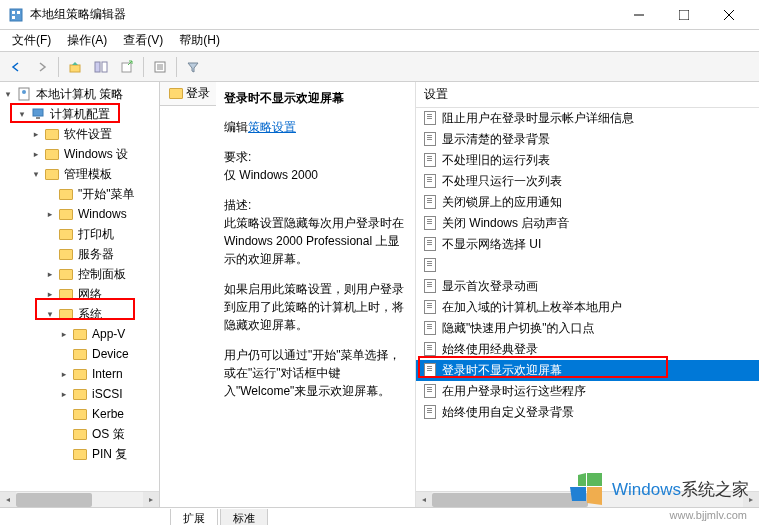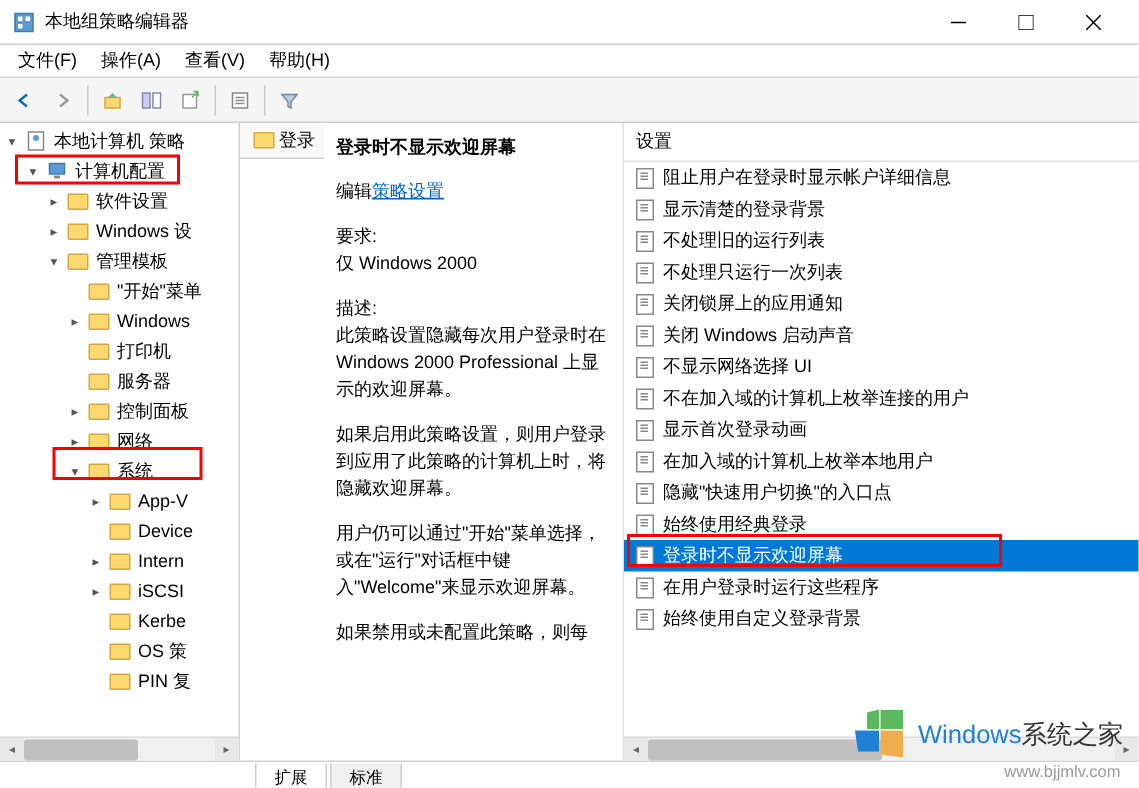--- a/index.html
+++ b/index.html
@@ -38,21 +38,21 @@
     .content-body { flex: 1; display: flex; overflow: hidden; }
     
     .desc-panel { width: 200px; padding: 8px; border-right: 1px solid #e0e0e0; overflow: auto; font-size: 12px; }
     .desc-title { font-weight: bold; margin-bottom: 12px; }
     .desc-link { color: #0066cc; text-decoration: underline; cursor: pointer; }
     .desc-section { margin-top: 12px; line-height: 1.5; }
     
     .settings-panel { flex: 1; overflow: auto; }
     .settings-header { padding: 4px 8px; border-bottom: 1px solid #e0e0e0; font-size: 12px; }
     .settings-list { }
-    .setting-item { display: flex; align-items: flex-end; padding: 2px 6px; height: 21px; cursor: pointer; }
+    .setting-item { display: flex; align-items: flex-start; padding: 2px 6px; height: 21px; cursor: pointer; }
     .setting-item.selected { background: #0078d7; color: #fff; }
     .setting-icon { width: 16px; height: 16px; margin-right: 4px; display: flex; align-items: center; justify-content: center; }
     .doc-icon { width: 12px; height: 14px; border: 1px solid #888; background: #fff; position: relative; }
     .doc-icon::before { content: ''; position: absolute; top: 2px; left: 2px; width: 5px; height: 1px; background: #888; box-shadow: 0 2px 0 #888, 0 4px 0 #888; }
     .highlight-red-2 { position: absolute; border: 2px solid #fc0000; pointer-events: none; }
     
     .tabs { height: 22px; display: flex; align-items: flex-end; border-top: 1px solid #d0d0d0; padding-left: 170px; }
     .tab { padding: 2px 12px; border: 1px solid #ccc; border-top: none; background: #f0f0f0; cursor: pointer; margin-right: 2px; font-size: 11px; }
     .tab.active { background: #fff; }
     
@@ -324,21 +324,20 @@
         <div class="desc-section">
           <div>要求:</div>
           <div>仅 Windows 2000</div>
         </div>
         <div class="desc-section">
           <div>描述:</div>
           <div>此策略设置隐藏每次用户登录时在 Windows 2000 Professional 上显示的欢迎屏幕。</div>
         </div>
         <div class="desc-section">如果启用此策略设置，则用户登录到应用了此策略的计算机上时，将隐藏欢迎屏幕。</div>
         <div class="desc-section">用户仍可以通过"开始"菜单选择，或在"运行"对话框中键入"Welcome"来显示欢迎屏幕。</div>
-        <div class="desc-section">如果禁用或未配置此策略，则每</div>
       </div>
       <div class="settings-panel" style="position:relative;">
         <div class="settings-header">设置</div>
         <div class="settings-list" id="settings-list">
             <div class="setting-item">
               <span class="setting-icon">
                 <div class="doc-icon"></div>
               </span>
               <span>阻止用户在登录时显示帐户详细信息</span>
             </div>
@@ -375,21 +374,20 @@
             <div class="setting-item">
               <span class="setting-icon">
                 <div class="doc-icon"></div>
               </span>
               <span>不显示网络选择 UI</span>
             </div>
             <div class="setting-item">
               <span class="setting-icon">
                 <div class="doc-icon"></div>
               </span>
-              <span>不在加入域的计算机上枚举连接的用户</span>
             </div>
             <div class="setting-item">
               <span class="setting-icon">
                 <div class="doc-icon"></div>
               </span>
               <span>显示首次登录动画</span>
             </div>
             <div class="setting-item">
               <span class="setting-icon">
                 <div class="doc-icon"></div>

